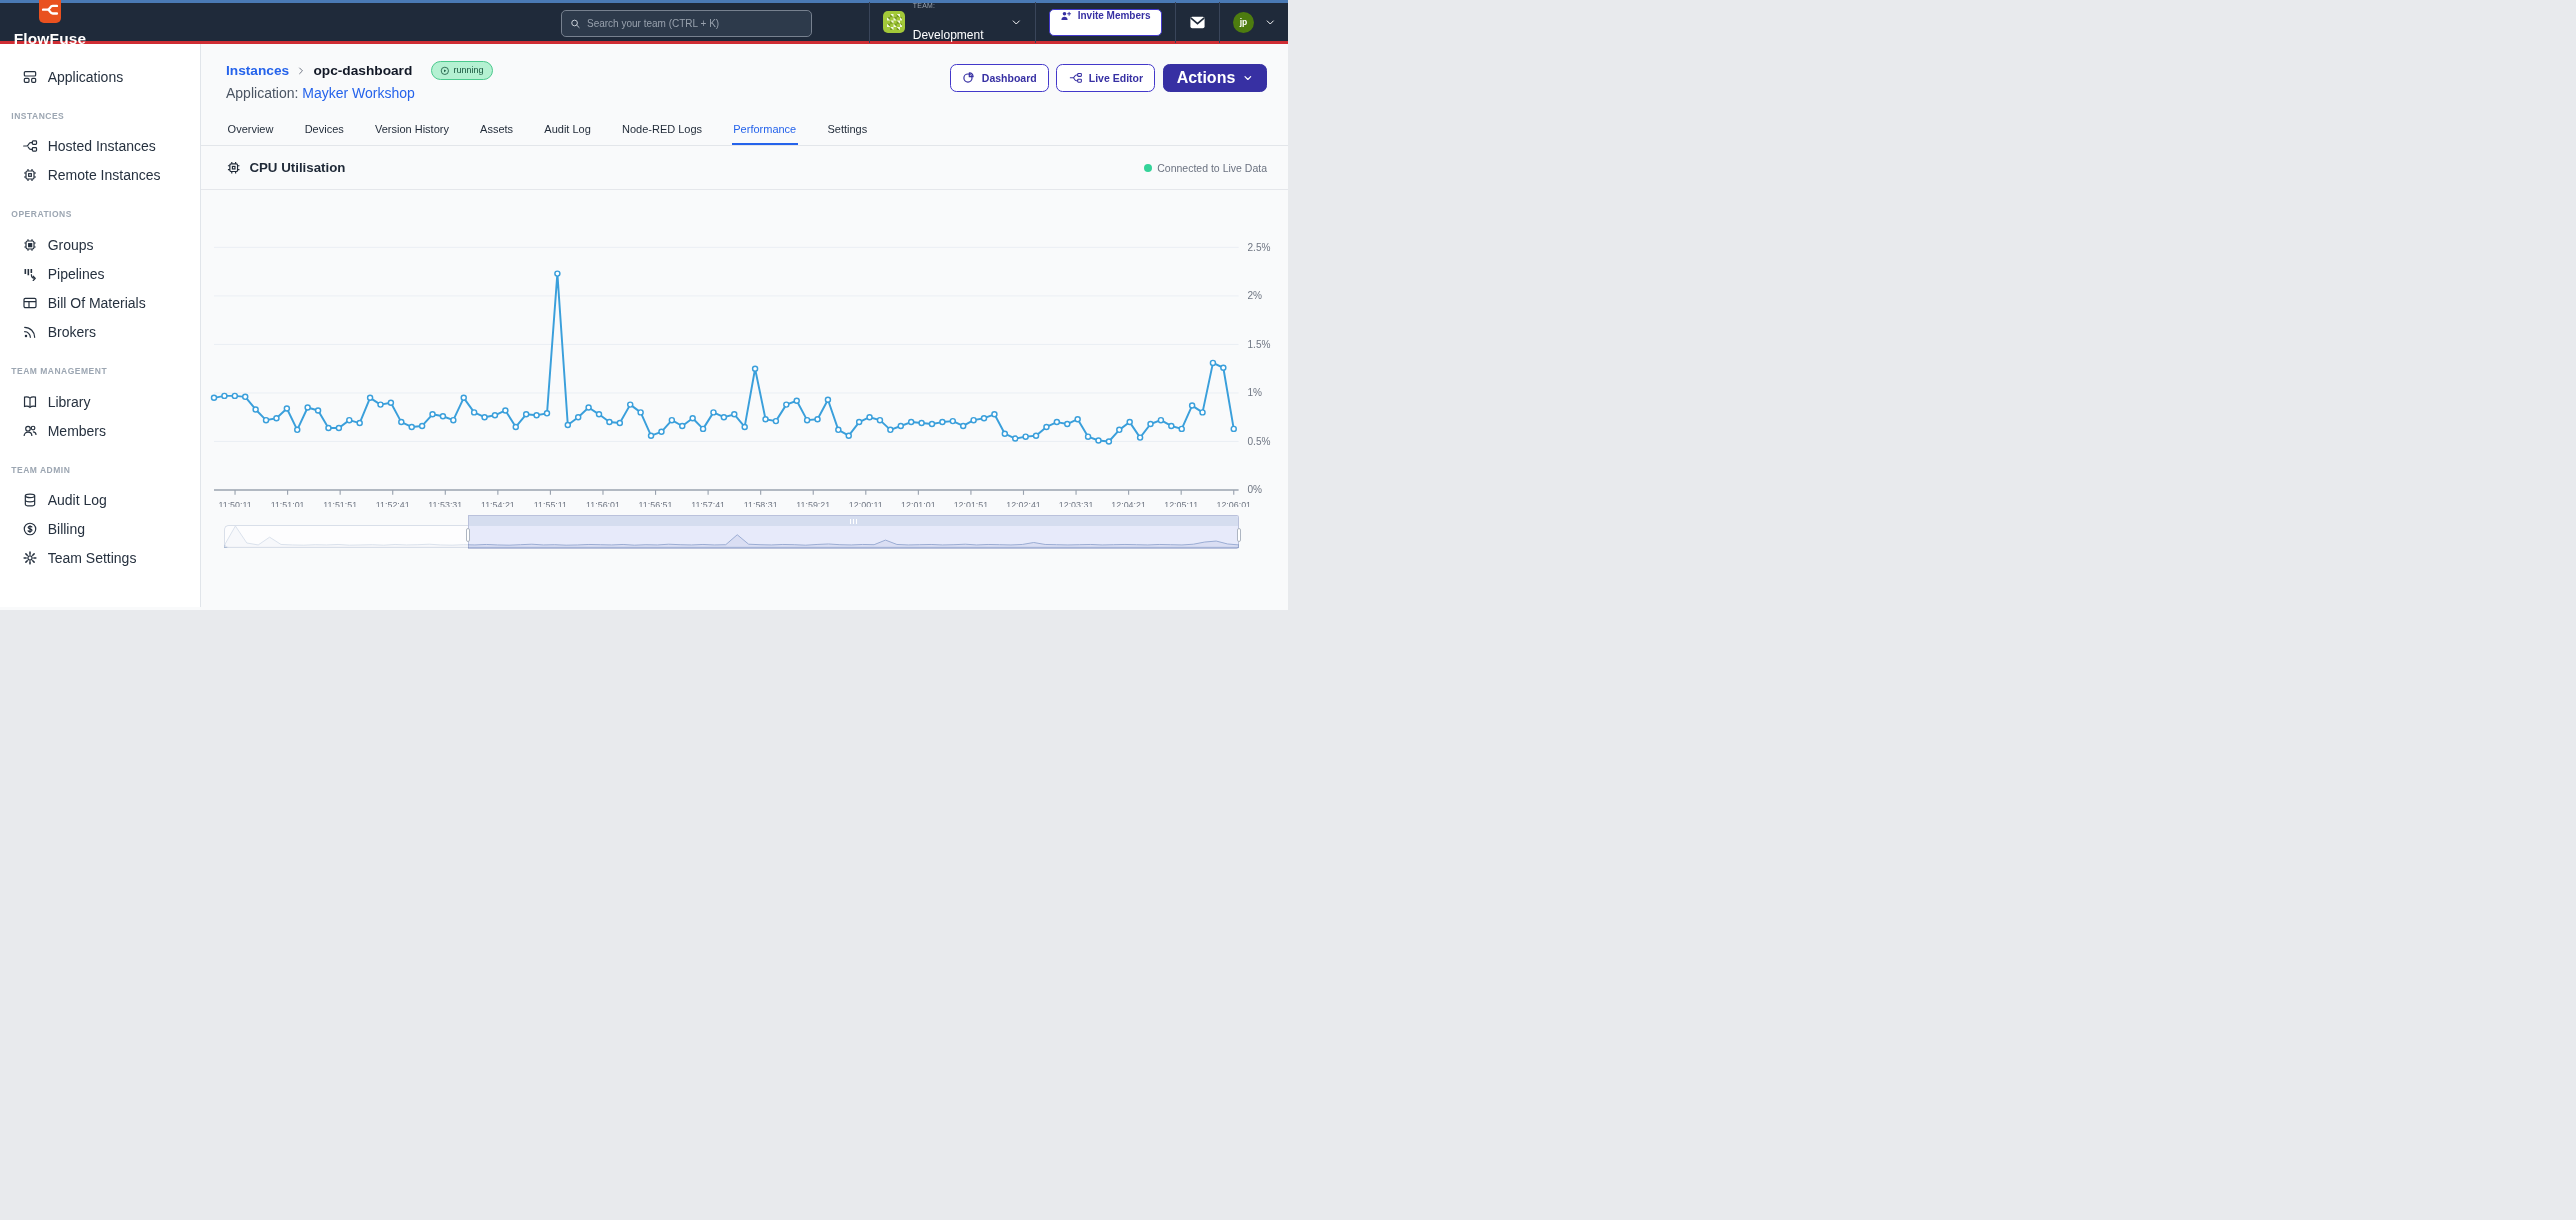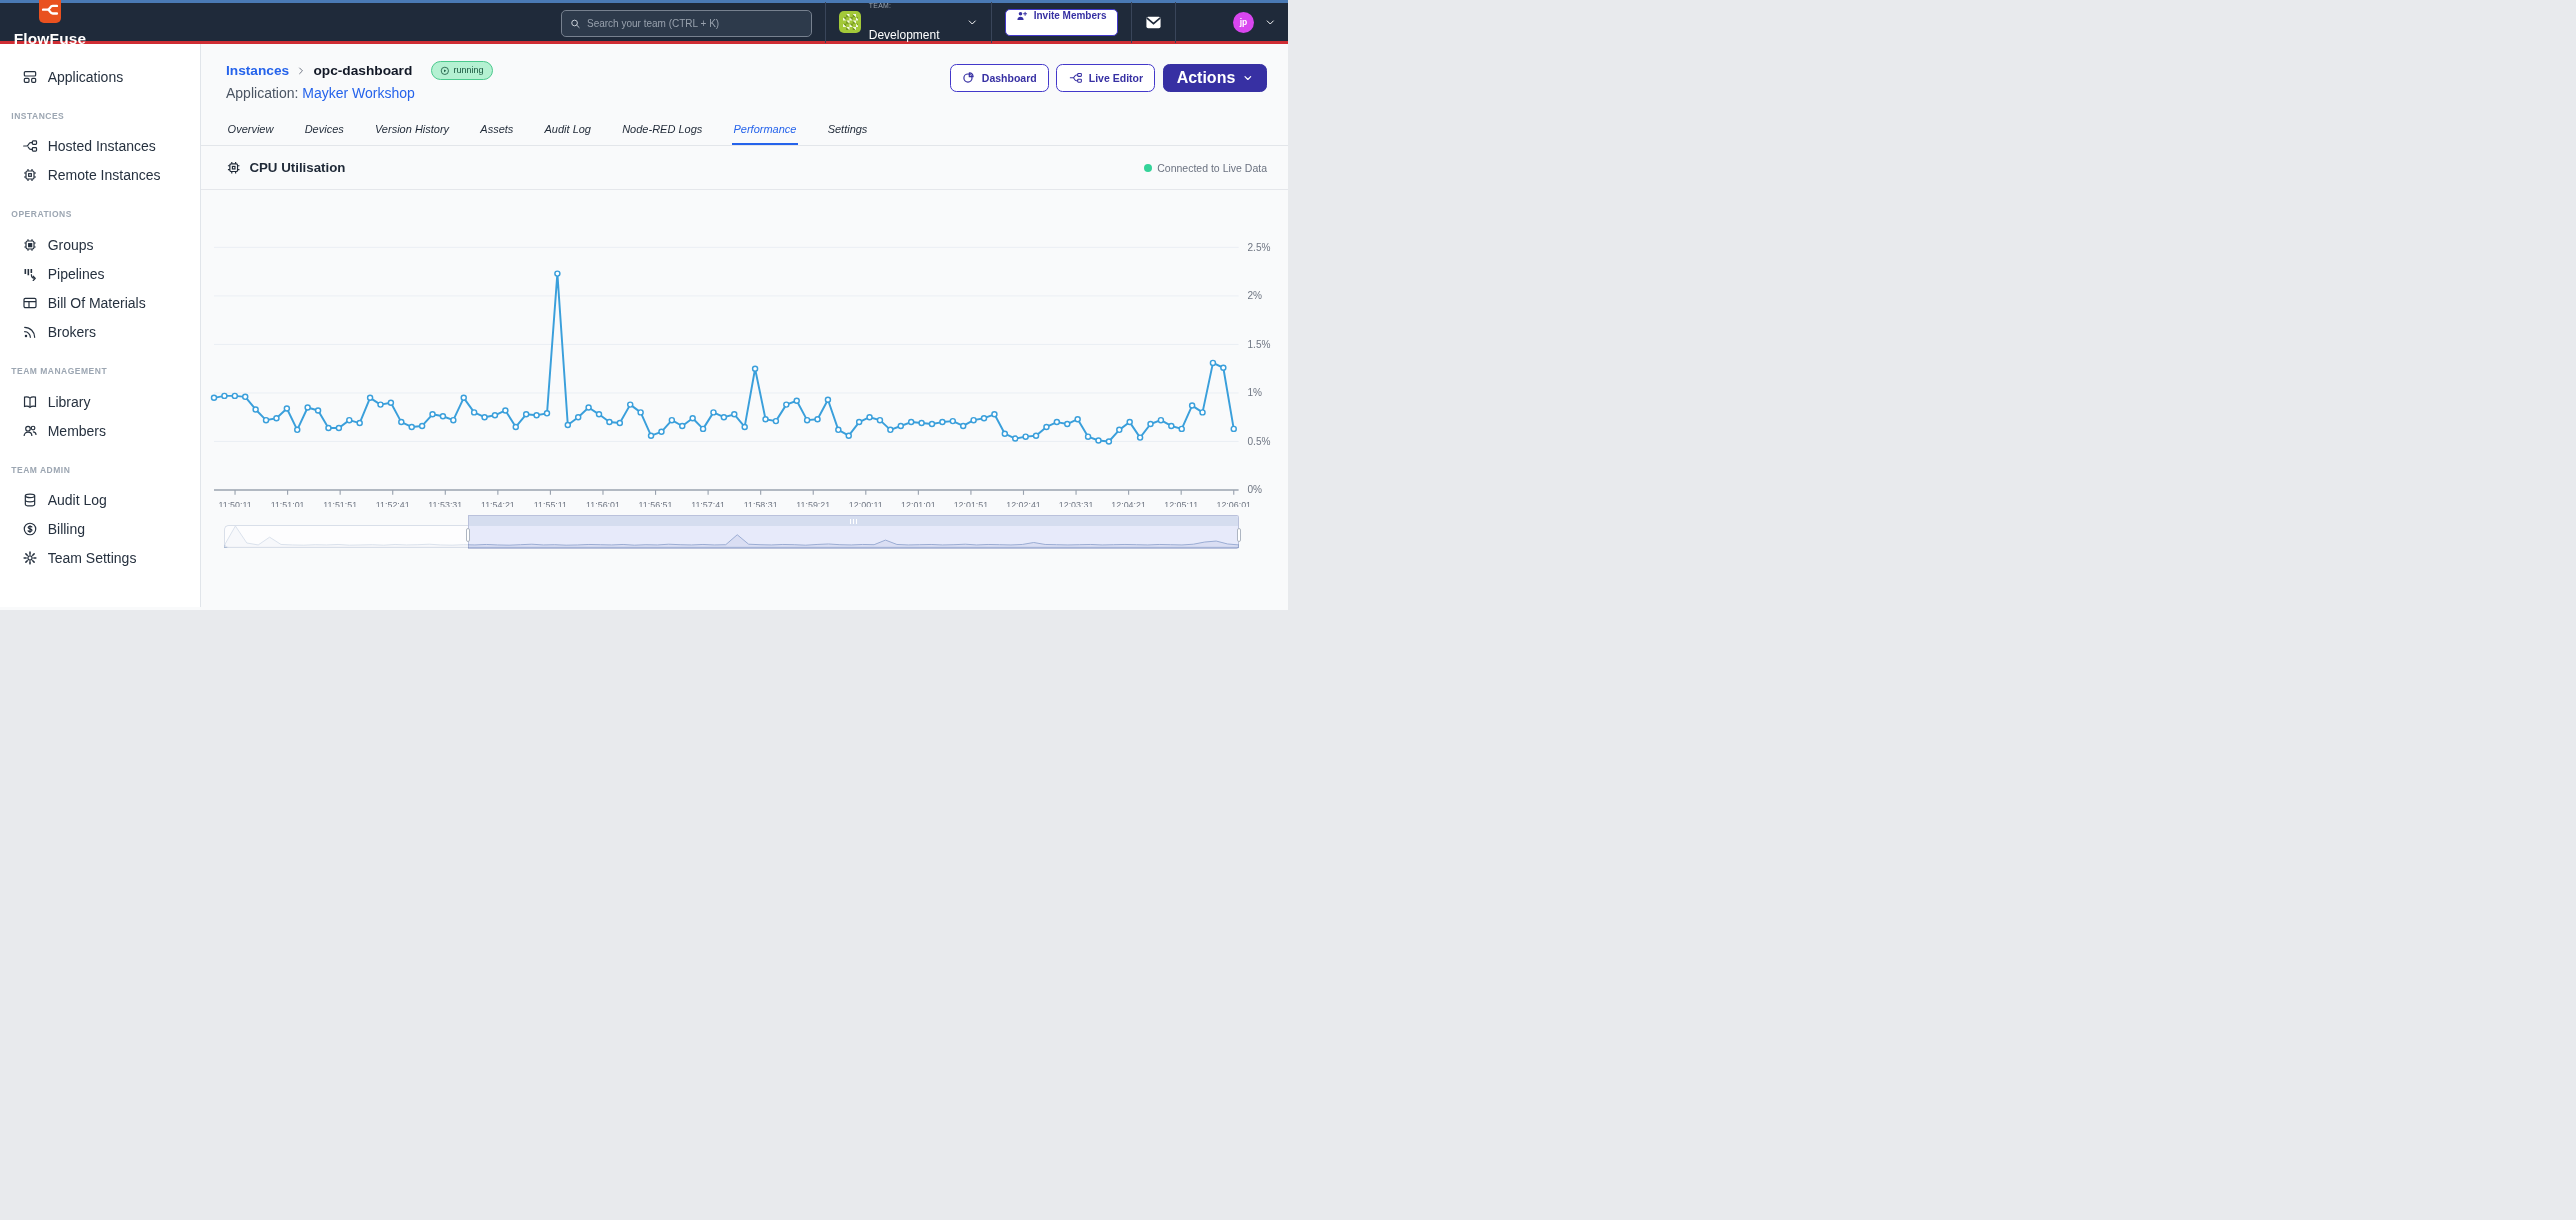--- a/index.html
+++ b/index.html
@@ -21,21 +21,21 @@
   .team-avatar { width:22px; height:22px; border-radius:4.9px; background:#a3c939; position:relative; overflow:hidden; flex:0 0 auto; }
   .team-avatar:before { content:""; position:absolute; inset:3.2px; background:
       linear-gradient(45deg,#fff 25%,transparent 25%,transparent 75%,#fff 75%),
       linear-gradient(45deg,#6b8c1e 25%,transparent 25%,transparent 75%,#6b8c1e 75%);
       background-size:6.5px 6.5px,6.5px 6.5px; background-position:0 0,3.2px 3.2px; border-radius:2.4px; opacity:.85; }
   .team-meta { margin-left:7.3px; margin-right:27.5px; }
   .team-kicker { color:#98a1ad; font-size:6.9px; letter-spacing:0.3px; }
   .team-name { color:#fff; font-size:12px; font-weight:normal; margin-top:19px; }
   .chev { stroke:#fff; stroke-width:2.2; fill:none; stroke-linecap:round; stroke-linejoin:round; }
   .invite-btn { display:flex; align-items:flex-start; gap:5.7px; background:#fff; border:1.2px solid #4338ca; border-radius:4.9px; height:27px; padding:0 10.5px; color:#3730a3; font-size:10px; font-weight:bold; cursor:pointer; }
-  .user-avatar { width:21px; height:21px; border-radius:50%; background:#d946ef; color:#fff; font-size:8.5px; font-weight:bold; display:flex; align-items:center; justify-content:center;margin-left:44px; }
+  .user-avatar { width:21px; height:21px; border-radius:50%; background:#4d7c0f; color:#fff; font-size:8.5px; font-weight:bold; display:flex; align-items:center; justify-content:center; }
 
   
   #shell { display:flex; height:563px; }
   #sidebar { width:201px; background:#fff; border-right:0.8px solid #e1e5ea; padding-top:18px; flex:0 0 auto; }
   .sb-section-label { color:#9ca6b2; font-size:8.5px; font-weight:bold; letter-spacing:0.5px; padding:0 11.3px; margin:19.4px 0 11.3px; }
   .sb-item { display:flex; align-items:center; gap:9.7px; padding:6.5px 11.3px 6.5px 22px; color:#26313f; font-size:14px; cursor:pointer;text-align:right; }
   .sb-item.top { padding-left:22px; margin-bottom:1.6px; }
   .sb-item svg { flex:0 0 auto; }
 
   #main { flex:1; position:relative; }
@@ -48,21 +48,21 @@
   .crumb-leaf { color:#121826; font-size:13.7px; font-weight:bold; }
   .badge-running { display:flex; align-items:center; gap:4px; margin-left:11.3px; background:#b4f1d2; border:1.2px solid #4bc98d; color:#17553d; border-radius:9.7px; height:18.6px; padding:0 8px; font-size:9px; }
   .app-row { margin-top:5.7px; font-size:14px; color:#4b5563; }
   .app-row a { color:#2563eb; text-decoration:none; cursor:pointer; }
   .head-actions { position:absolute; right:21px; top:19.4px; display:flex; gap:7.3px; }
   .btn-outline { display:flex; align-items:center; gap:6.5px; background:#fff; border:1.2px solid #4338ca; color:#3730a3; border-radius:6.5px; height:28px; padding:0 11.3px; font-size:10.5px; font-weight:bold; cursor:pointer; }
   .btn-solid { display:flex; align-items:center; gap:8px; background:#3730a3; border:1.2px solid #3730a3; color:#fff; border-radius:6.5px; height:28px; padding:0 13px; font-size:16px; font-weight:bold; cursor:pointer; }
 
   
   #tabs { display:flex; gap:28px; padding:0 25px; margin-top:14.6px; border-bottom:0.8px solid #e3e6ea; }
-  .tab { padding:7.3px 1.6px 8px; font-size:11px; color:#1f2937; cursor:pointer; border-bottom:2.4px solid transparent;font-style:italic; }
+  .tab { padding:7.3px 1.6px 8px; font-size:11px; color:#1f2937; cursor:pointer; border-bottom:2.4px solid transparent; }
   .tab.active { color:#2563eb; border-bottom-color:#2563eb; }
 
   
   #panel-head { display:flex; align-items:center; justify-content:space-between; padding:0 21px 0 25px; height:44px; border-bottom:0.8px solid #e5e7eb; }
   .panel-title { display:flex; align-items:center; gap:8px; color:#1f2937; font-size:13.3px; font-weight:bold; }
   .live { display:flex; align-items:center; gap:5.7px; color:#6b7280; font-size:10.5px; }
   .live-dot { width:8px; height:8px; border-radius:50%; background:#34d399; }
 
   #chart-host { position:relative; height:317px; }
   #chart-host svg { display:block; }

